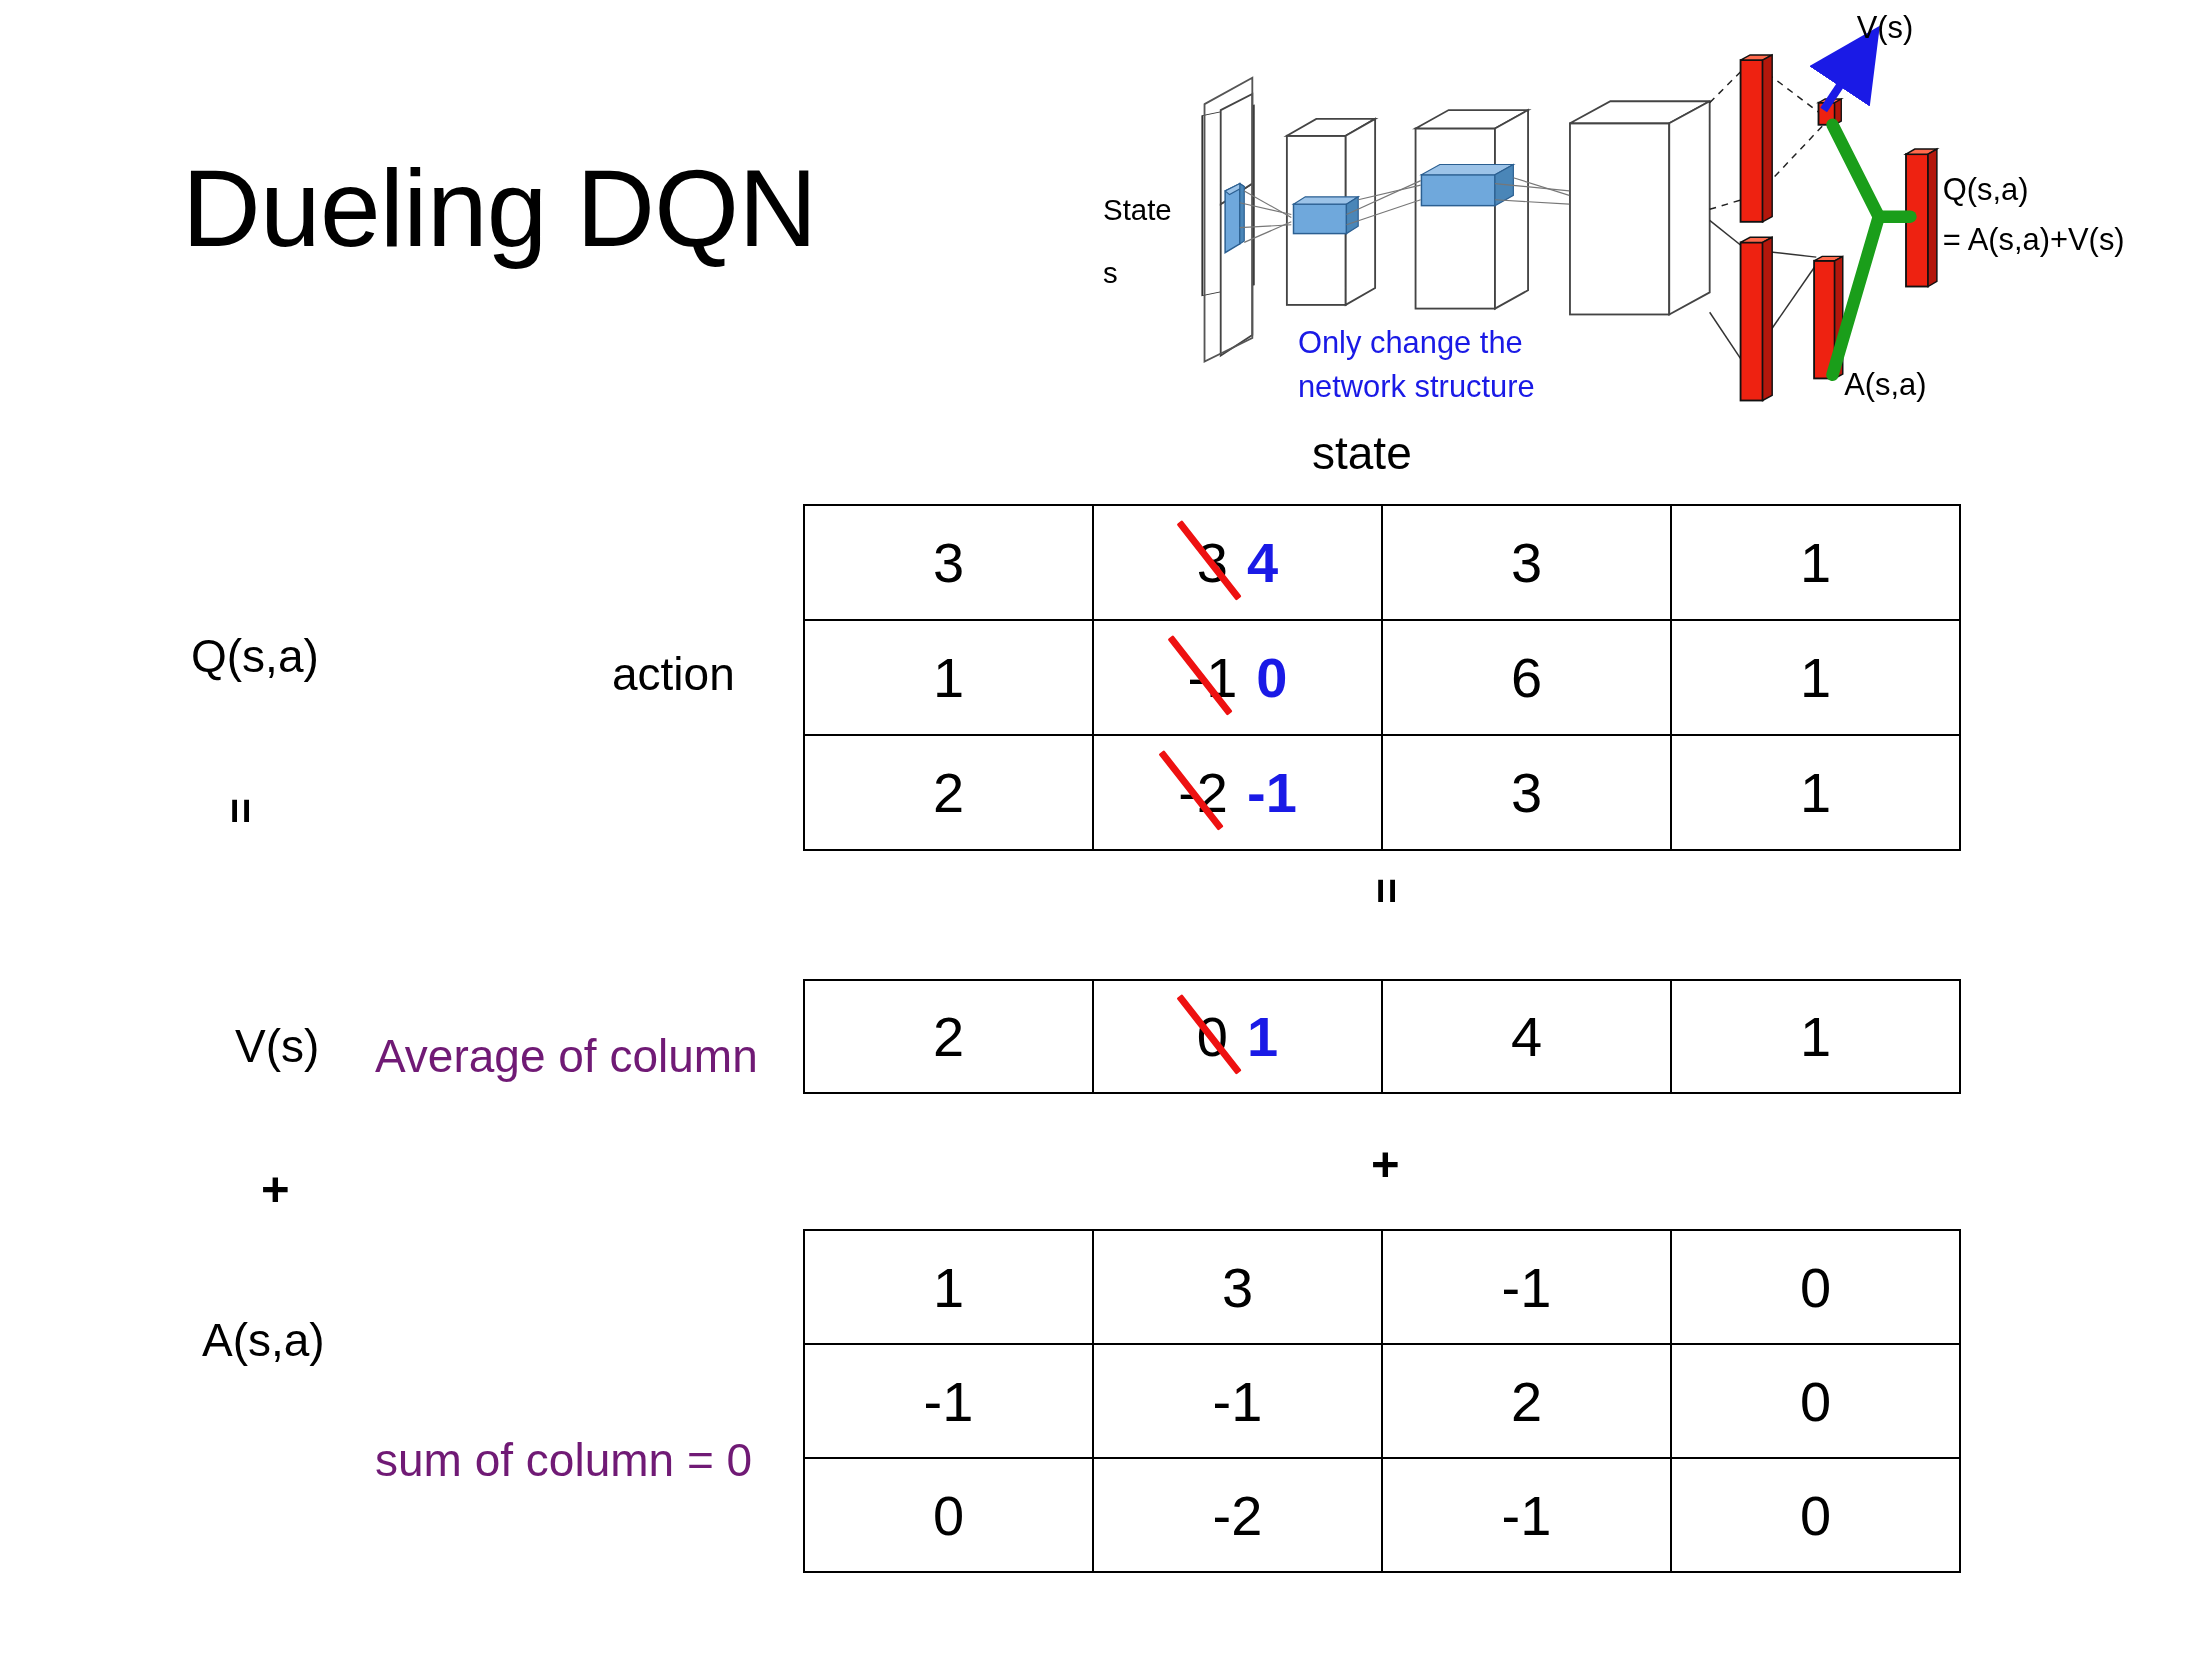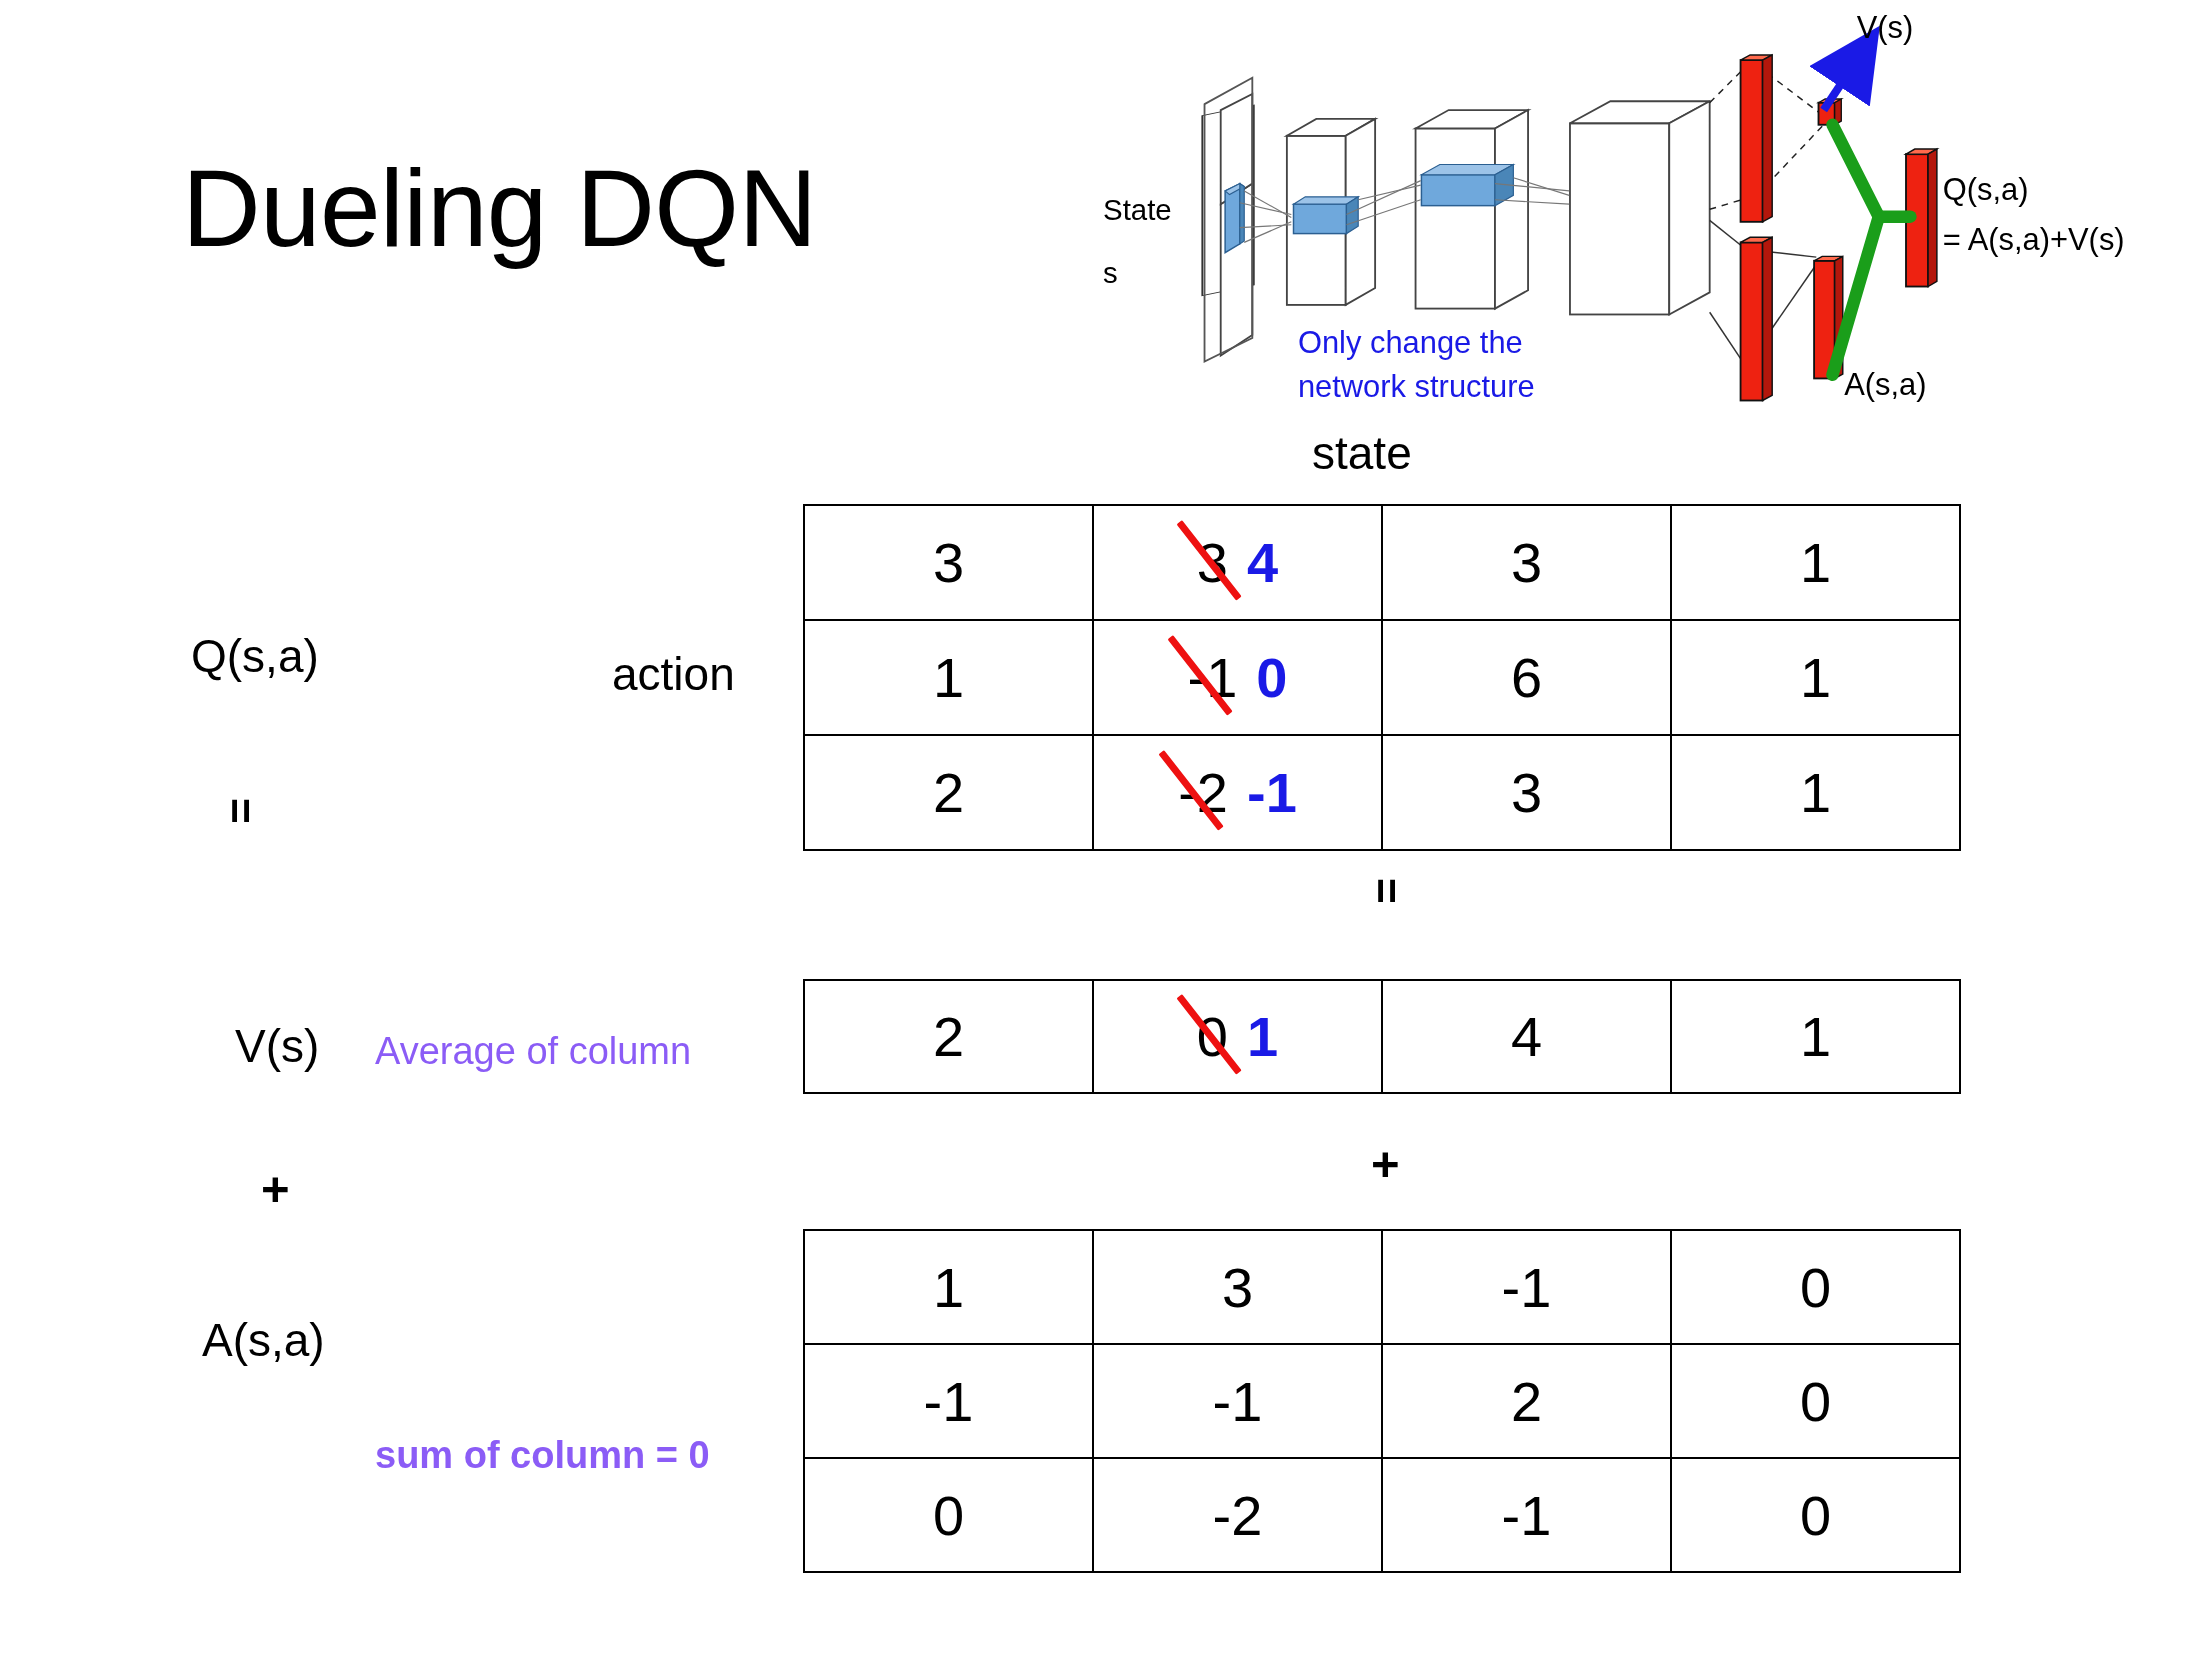--- a/index.html
+++ b/index.html
@@ -18,34 +18,34 @@
   }
 
   
   #net-diagram{ left:1081px; top:7.4px; width:1125px; height:412px; }
   #net-diagram svg{display:block;}
   .dlabel{font-family:"Liberation Sans", sans-serif;fill:#000;}
   .dlabel-blue{fill:#1a1ae6;}
 
   
   .lbl-black{font-size:46px;color:#000;line-height:1.05;}
-  .lbl-blue{font-size:38px;color:#8b5cf6;line-height:1.18;}
+  .lbl-blue{font-size:46px;color:#701a75;line-height:1.18;}
   #lbl-state{left:1312px; top:426px; font-size:46px;}
   #lbl-action{left:588px; top:647px; font-size:46px;margin-left:24px;}
   #lbl-q{left:191px; top:632px;}
   #lbl-eq1{left:265px; top:798px; font-size:44px; font-weight:700;
            transform:rotate(90deg); transform-origin:left top;}
   #lbl-eq2{left:1411px; top:878px; font-size:44px; font-weight:700;
            transform:rotate(90deg); transform-origin:left top;}
   #lbl-v{left:235px; top:1022px;}
   #lbl-avg{left:375px; top:1029px; width:353px;}
   #lbl-plus1{left:261px; top:1161px; font-size:49px; font-weight:700;}
   #lbl-plus2{left:1371px; top:1136px; font-size:49px; font-weight:700;}
   #lbl-a{left:202px; top:1316px;}
-  #lbl-sum{left:375px; top:1433px; width:382px;font-weight:bold;}
+  #lbl-sum{left:375px; top:1433px; width:382px;}
 
   
   .grid{
     position:absolute;
     border-collapse:collapse;
     table-layout:fixed;
     background:#fff;
   }
   .grid td{
     border:2.2px solid #000;

